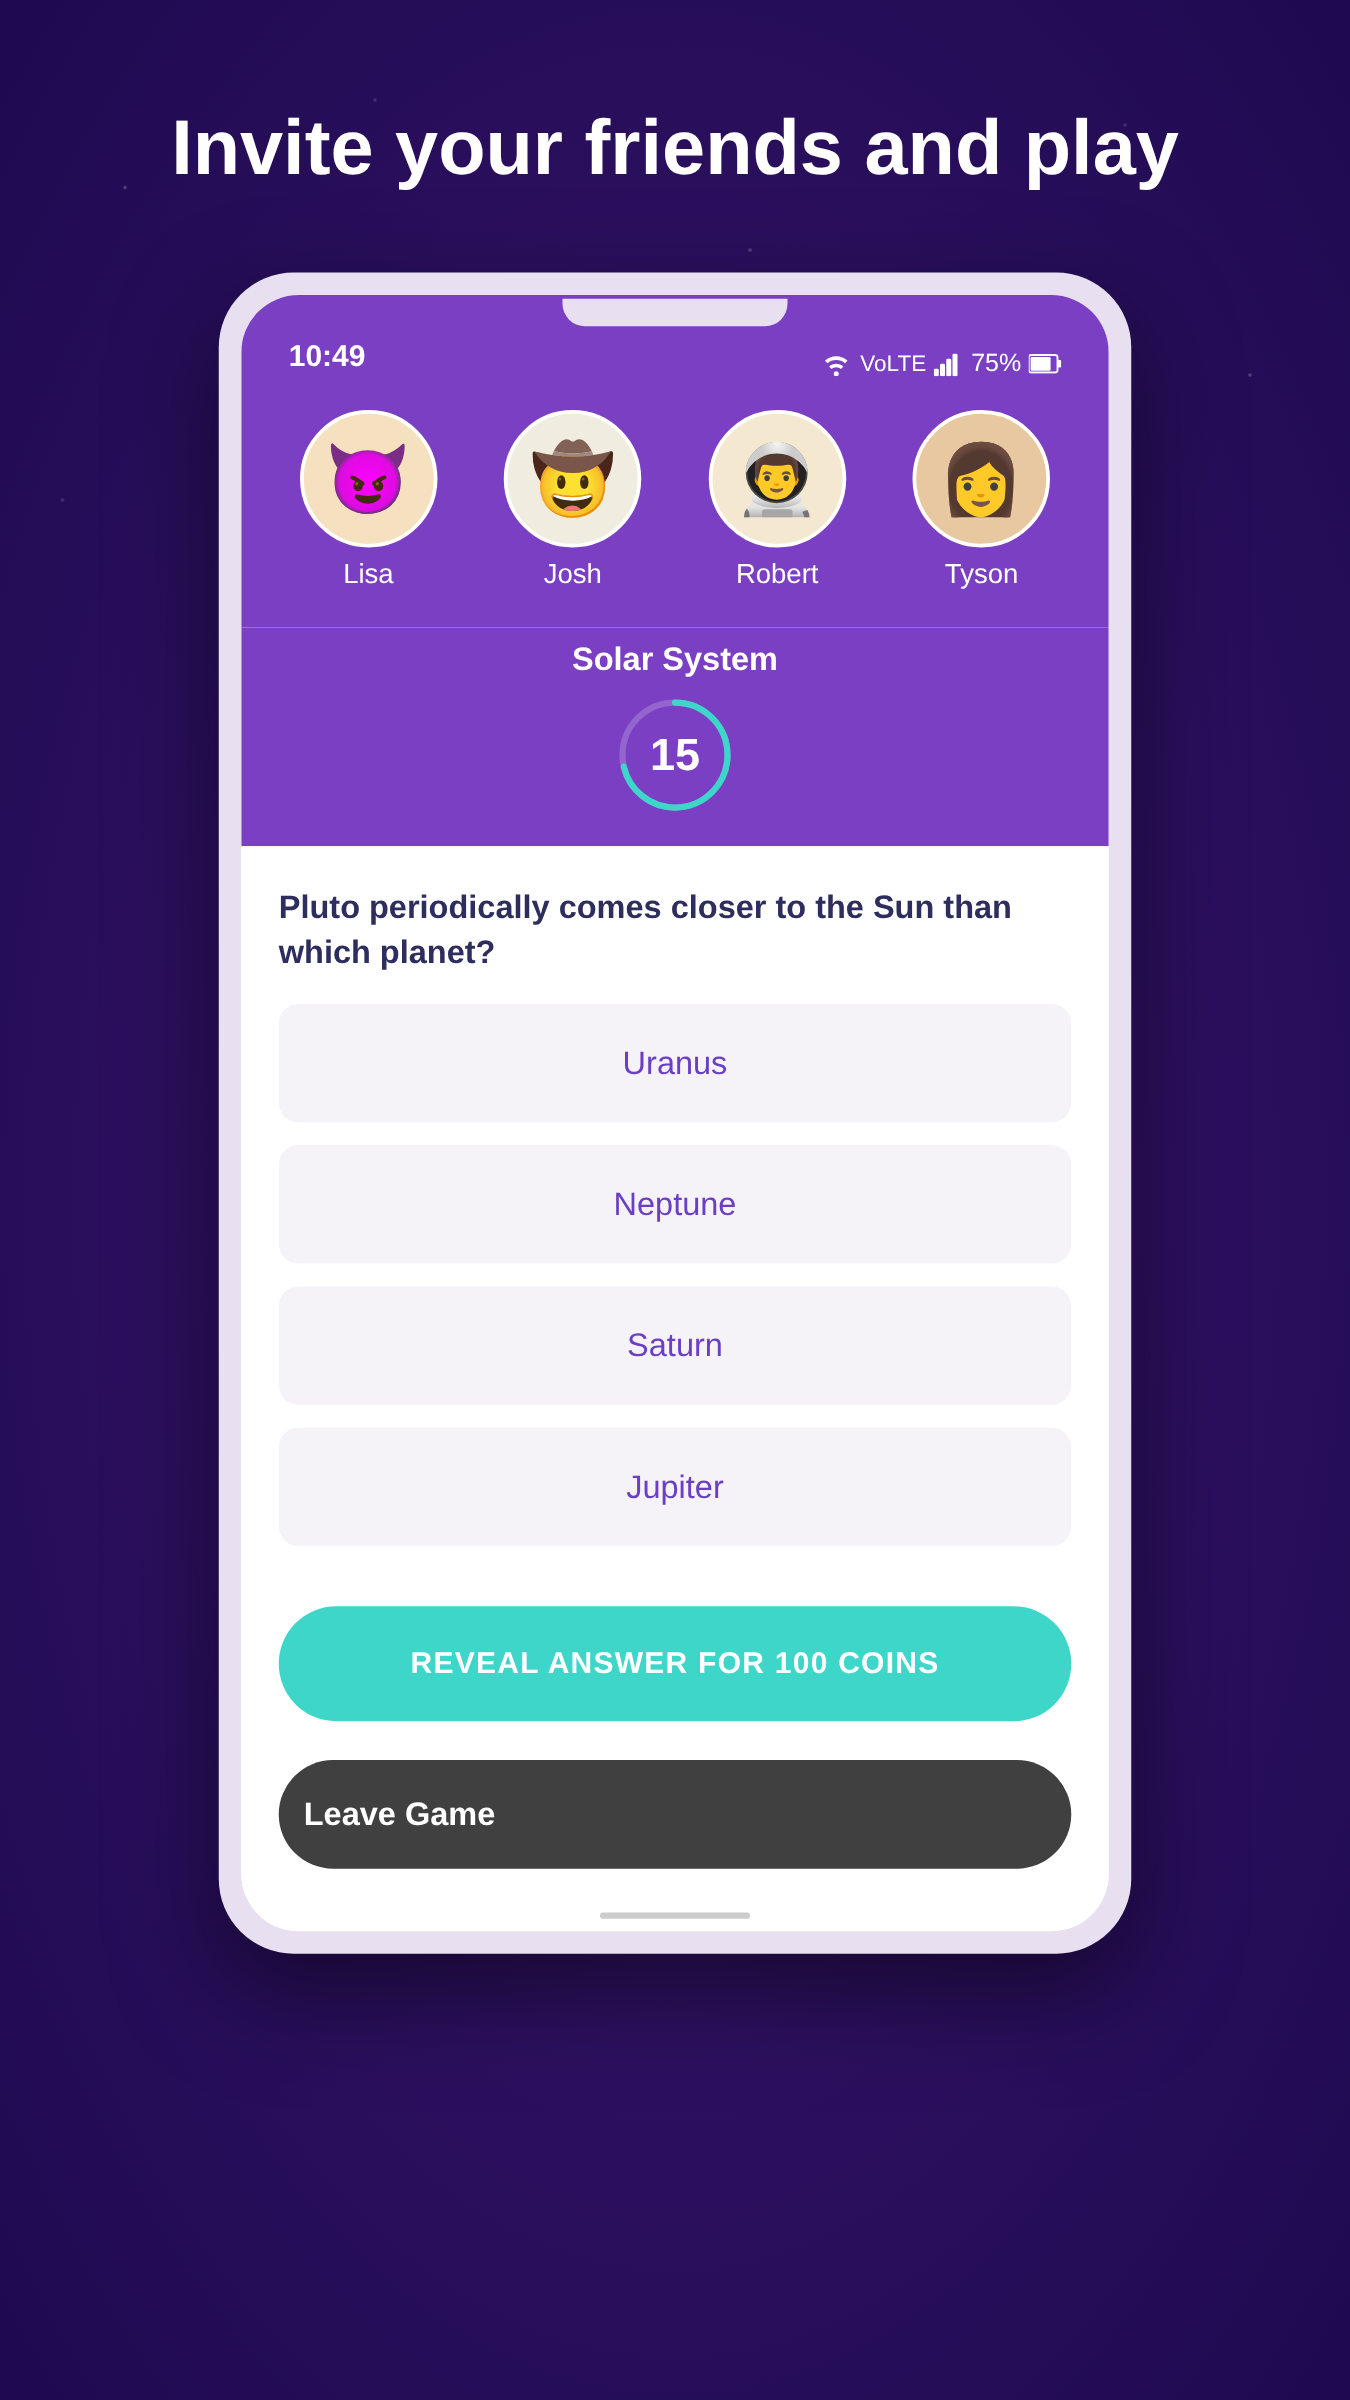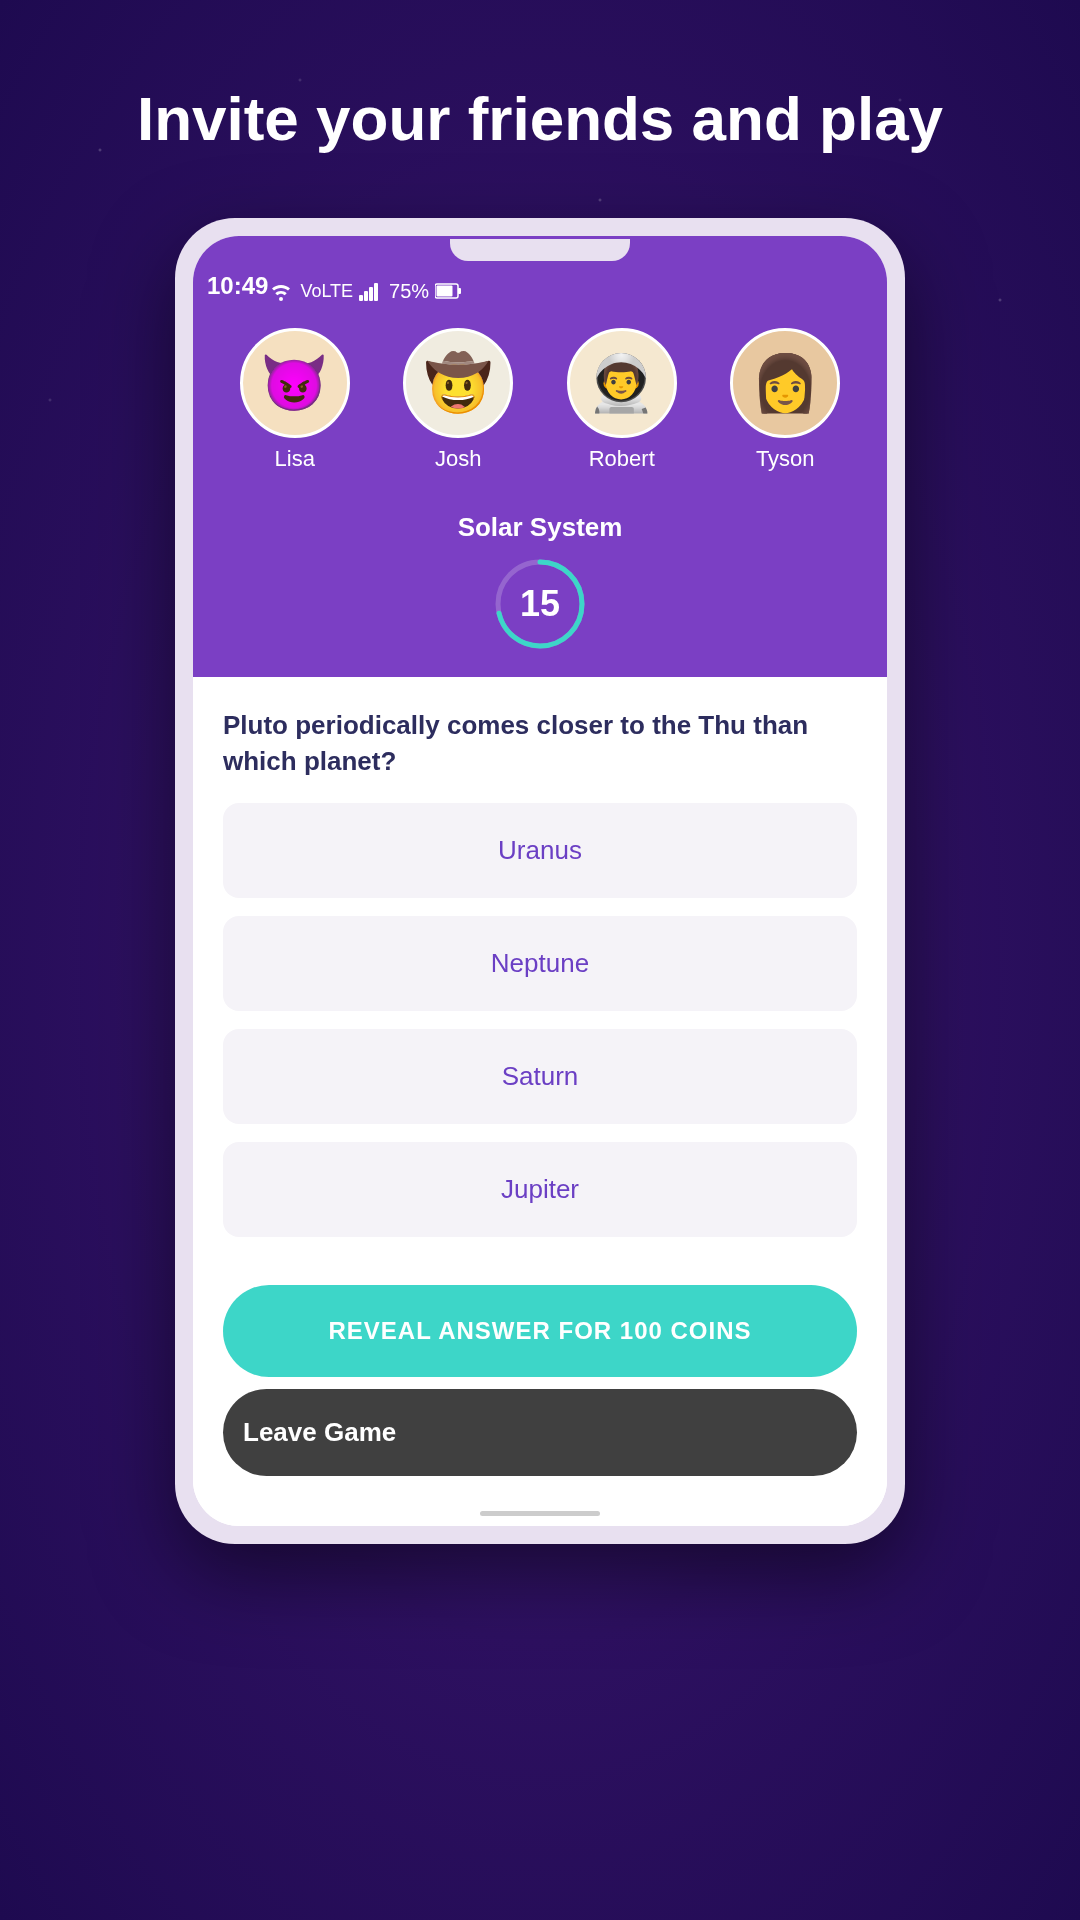--- a/index.html
+++ b/index.html
@@ -72,22 +72,23 @@
       width: 180px;
       height: 22px;
       background: #e8e0f0;
       border-radius: 0 0 18px 18px;
     }
 
     
     .status-bar {
       background: #7b3fc4;
       display: flex;
-      align-items: center;
-      padding: 0 14px;
+      justify-content: space-between;
+      align-items: center;
+      padding: 0 38px;
       height: 44px;
     }
 
     .status-time {
       color: white;
       font-size: 24px;
       font-weight: 600;
     }
 
     .status-icons {
@@ -182,21 +183,21 @@
       color: #6b3fc4;
       font-weight: 500;
     }
 
     
     .action-buttons {
       background: white;
       padding: 10px 30px 30px;
       display: flex;
       flex-direction: column;
-      gap: 12px;
+      gap: 31px;
     }
 
     .btn-reveal {
       background: #3dd6c8;
       border: none;
       border-radius: 50px;
       padding: 32px 20px;
       text-align: center;
       cursor: pointer;
       width: 100%;
@@ -354,21 +355,21 @@
         <svg class="timer-svg" viewBox="0 0 100 100">
           <circle class="timer-bg-circle" cx="50" cy="50" r="42"></circle>
           <circle class="timer-progress-circle" cx="50" cy="50" r="42"></circle>
         </svg>
         <div class="timer-text-overlay">15</div>
       </div>
 
     </div>
 
     <div class="question-content">
-      <div class="question-text">Pluto periodically comes closer to the Thu than which planet?</div>
+      <div class="question-text">Pluto periodically comes closer to the Sun than which planet?</div>
 
       <div class="answer-option">
         <span class="answer-text">Uranus</span>
       </div>
 
       <div class="answer-option">
         <span class="answer-text">Neptune</span>
       </div>
 
       <div class="answer-option">

